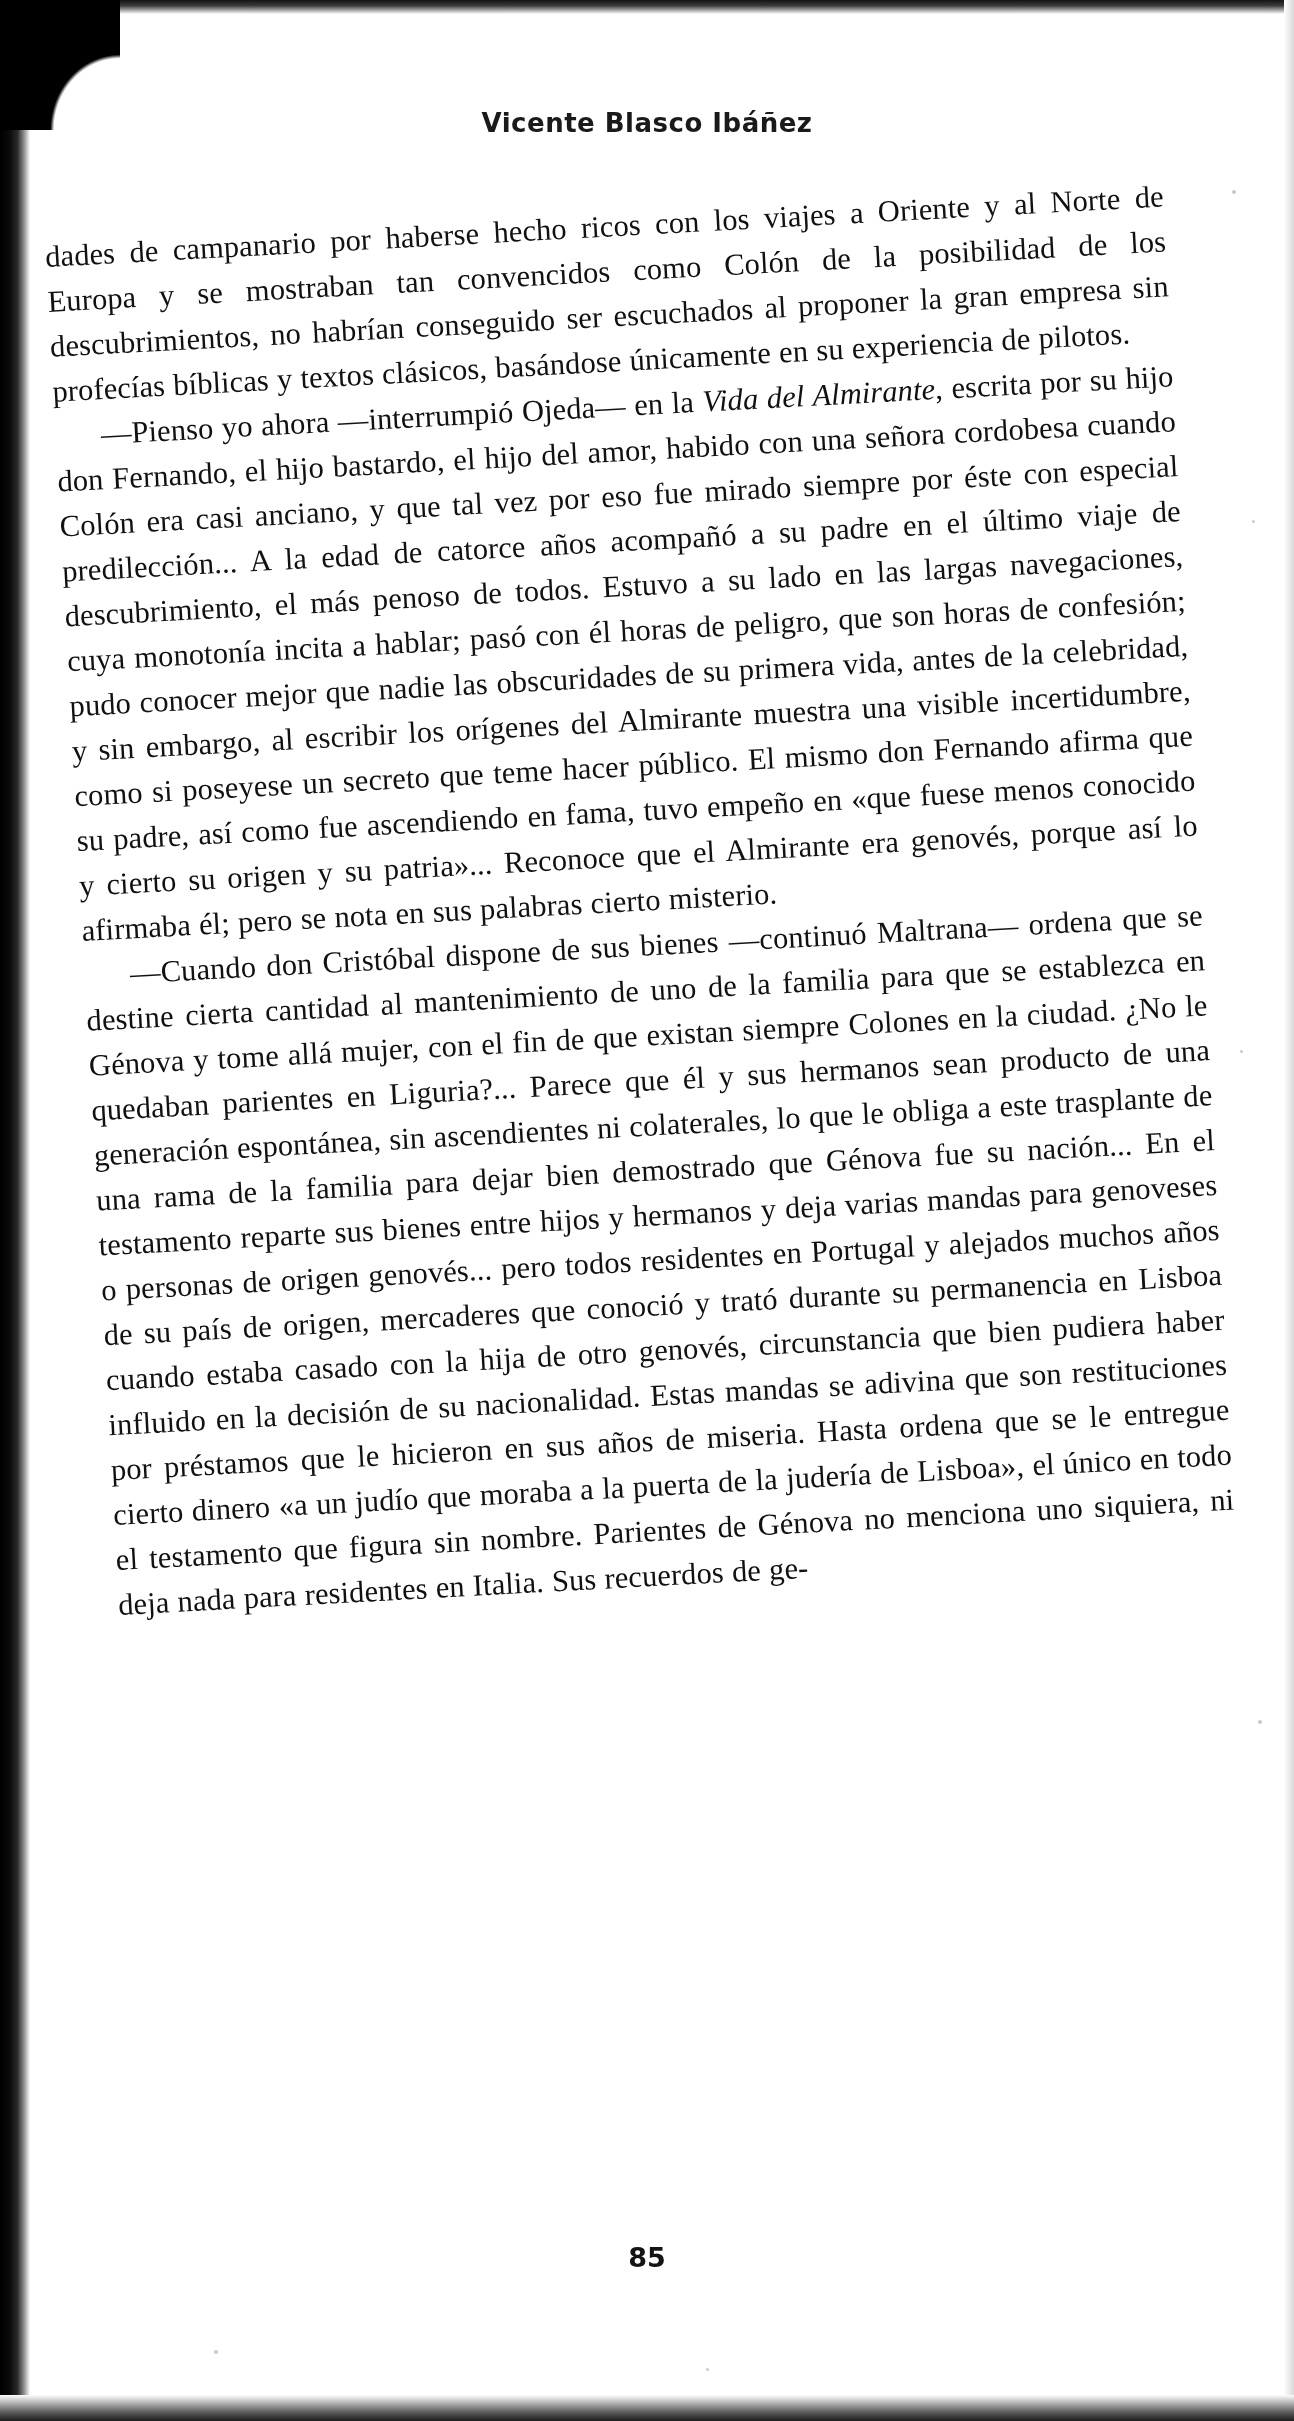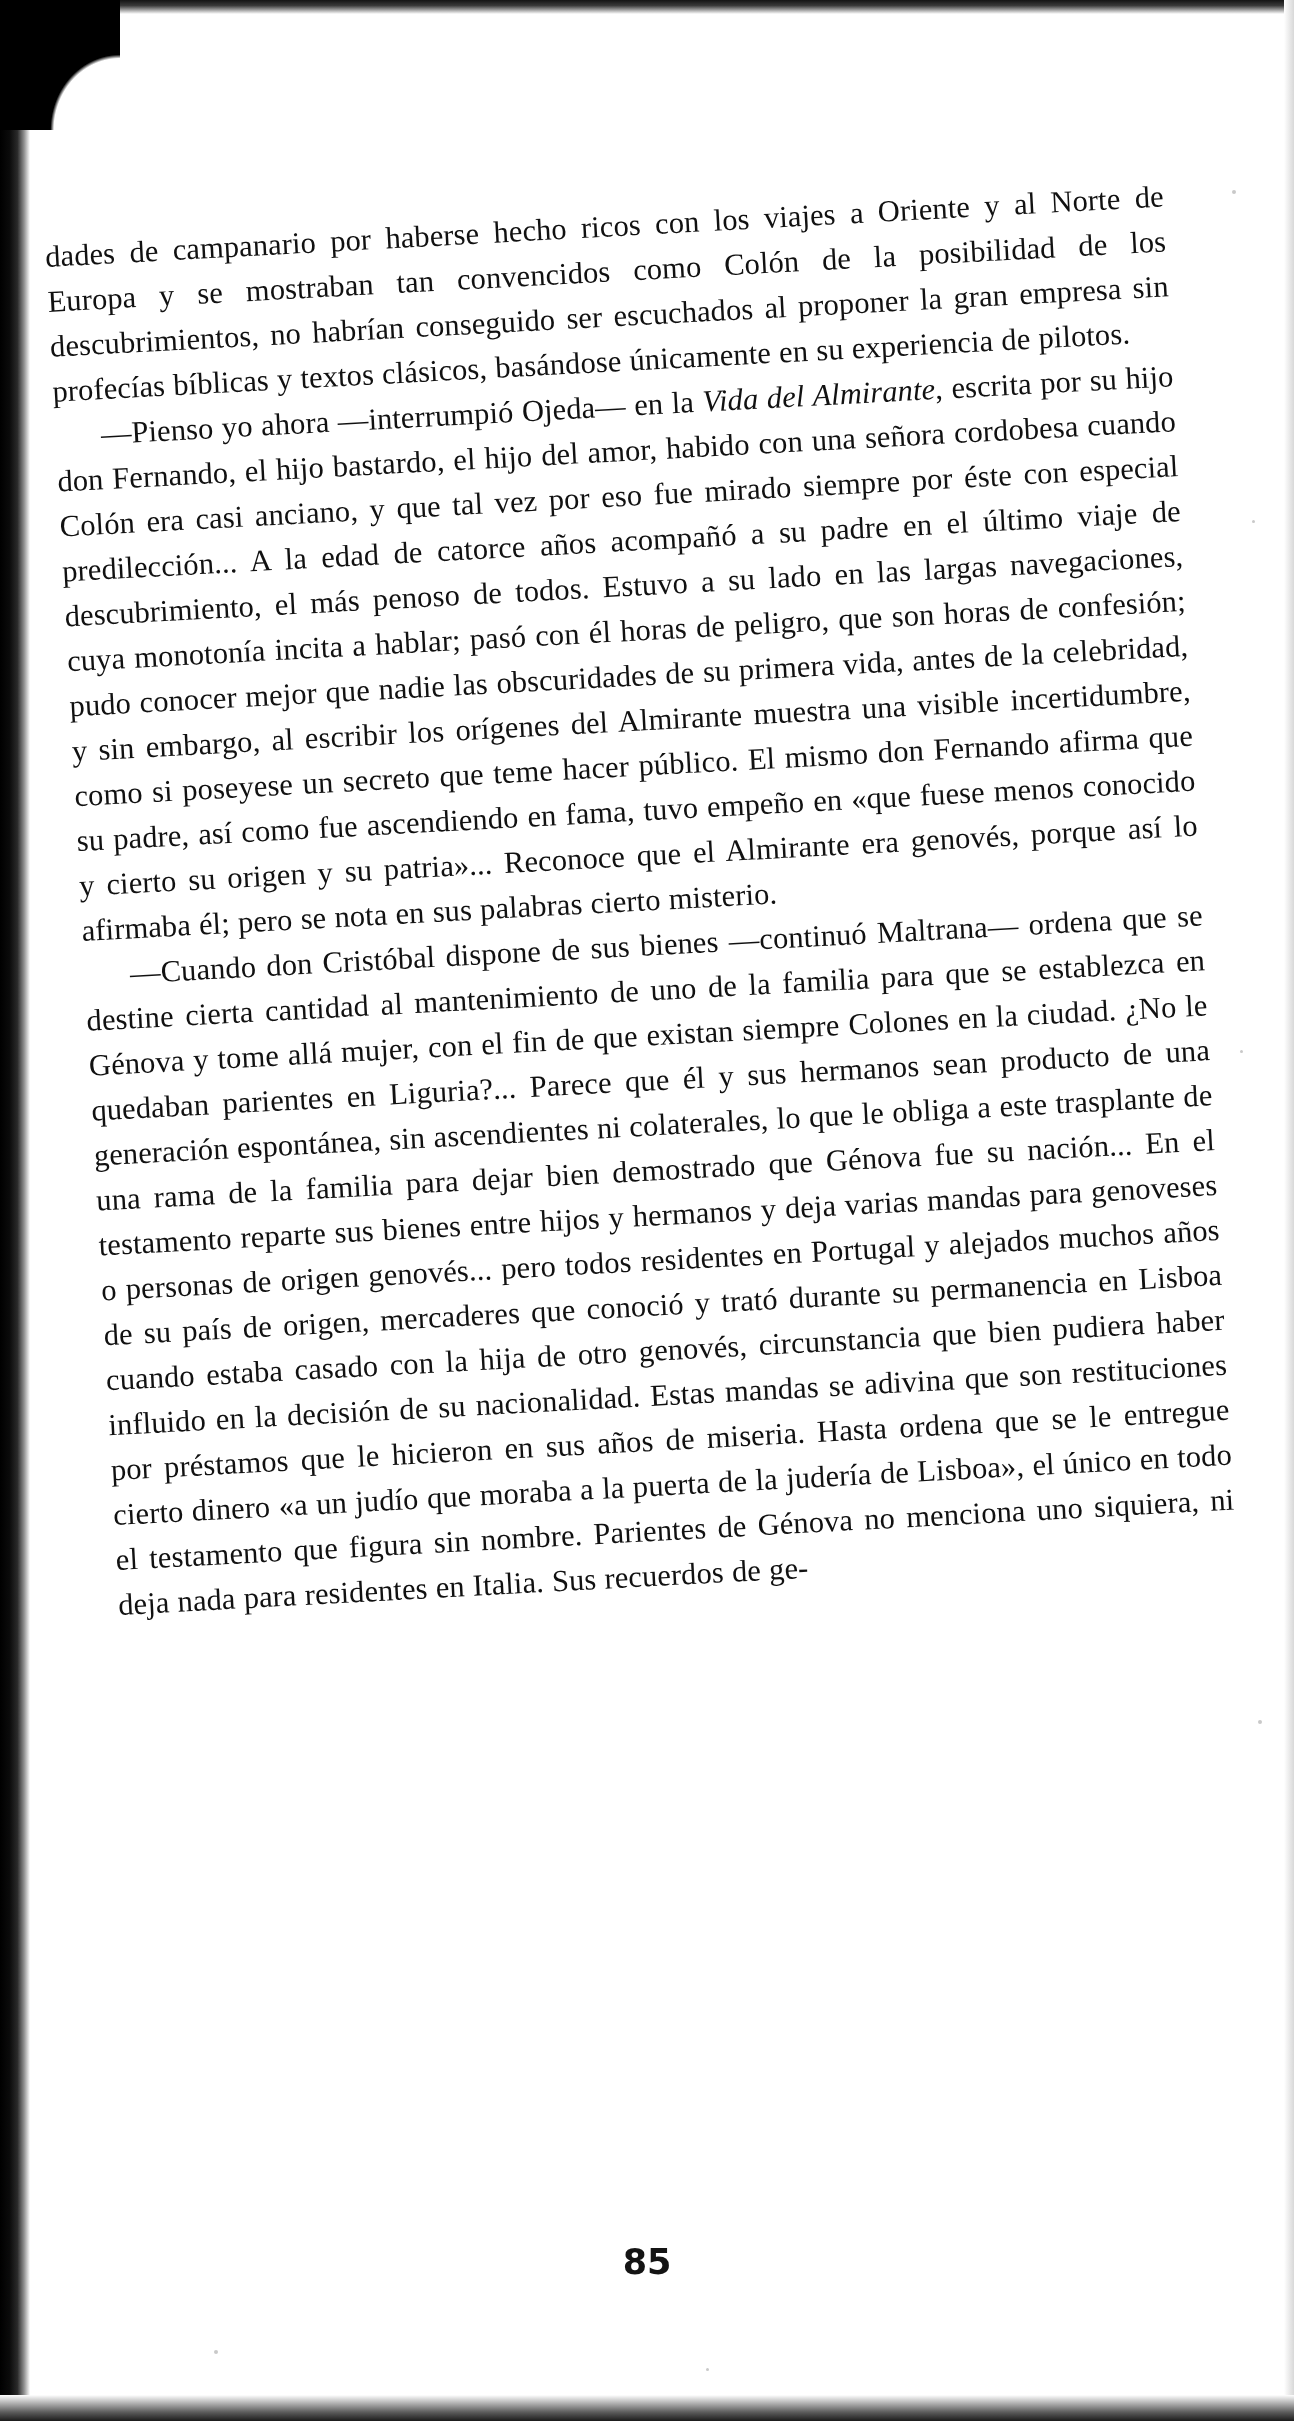--- a/index.html
+++ b/index.html
@@ -99,21 +99,21 @@
   .para.indent { text-indent: 46px; }
   .para i { font-style: italic; }
 
   .folio {
     position: absolute;
     top: 2242px;
     left: 0;
     width: 1294px;
     text-align: center;
     font-family: "DejaVu Sans", sans-serif;
-    font-size: 35px;
+    font-size: 27px;
     font-weight: 700;
     color: #141414;
   }
 
   
   .speck {
     position: absolute;
     background: #c9c9c9;
     border-radius: 50%;
     pointer-events: none;
@@ -123,20 +123,21 @@
 <body>
 
 <div id="page">
 
   <div class="edge-top"></div>
   <div class="edge-left"></div>
   <div class="edge-left-curve"></div>
   <div class="edge-right"></div>
   <div class="edge-bottom"></div>
 
+  <div class="running-head">Vicente Blasco Ibáñez</div>
 
   <div class="text-block">
     <p class="para">dades de campanario por haberse hecho ricos con los viajes a Oriente y al Norte de Europa y se mostraban tan convencidos como Colón de la posibilidad de los descubrimientos, no habrían conseguido ser escuchados al proponer la gran empresa sin profecías bíblicas y textos clásicos, basándose únicamente en su experiencia de pilotos.</p>
     <p class="para indent">—Pienso yo ahora —interrumpió Ojeda— en la <i>Vida del Almirante</i>, escrita por su hijo don Fernando, el hijo bastardo, el hijo del amor, habido con una señora cordobesa cuando Colón era casi anciano, y que tal vez por eso fue mirado siempre por éste con especial predilección... A la edad de catorce años acompañó a su padre en el último viaje de descubrimiento, el más penoso de todos. Estuvo a su lado en las largas navegaciones, cuya monotonía incita a hablar; pasó con él horas de peligro, que son horas de confesión; pudo conocer mejor que nadie las obscuridades de su primera vida, antes de la celebridad, y sin embargo, al escribir los orígenes del Almirante muestra una visible incertidumbre, como si poseyese un secreto que teme hacer público. El mismo don Fernando afirma que su padre, así como fue ascendiendo en fama, tuvo empeño en «que fuese menos conocido y cierto su origen y su patria»... Reconoce que el Almirante era genovés, porque así lo afirmaba él; pero se nota en sus palabras cierto misterio.</p>
     <p class="para indent">—Cuando don Cristóbal dispone de sus bienes —continuó Maltrana— ordena que se destine cierta cantidad al mantenimiento de uno de la familia para que se establezca en Génova y tome allá mujer, con el fin de que existan siempre Colones en la ciudad. ¿No le quedaban parientes en Liguria?... Parece que él y sus hermanos sean producto de una generación espontánea, sin ascendientes ni colaterales, lo que le obliga a este trasplante de una rama de la familia para dejar bien demostrado que Génova fue su nación... En el testamento reparte sus bienes entre hijos y hermanos y deja varias mandas para genoveses o personas de origen genovés... pero todos residentes en Portugal y alejados muchos años de su país de origen, mercaderes que conoció y trató durante su permanencia en Lisboa cuando estaba casado con la hija de otro genovés, circunstancia que bien pudiera haber influido en la decisión de su nacionalidad. Estas mandas se adivina que son restituciones por préstamos que le hicieron en sus años de miseria. Hasta ordena que se le entregue cierto dinero «a un judío que moraba a la puerta de la judería de Lisboa», el único en todo el testamento que figura sin nombre. Parientes de Génova no menciona uno siquiera, ni deja nada para residentes en Italia. Sus recuerdos de ge-</p>
   </div>
 
   <div class="folio">85</div>
 
   <div class="speck" style="top:190px;left:1232px;width:4px;height:4px;"></div>

